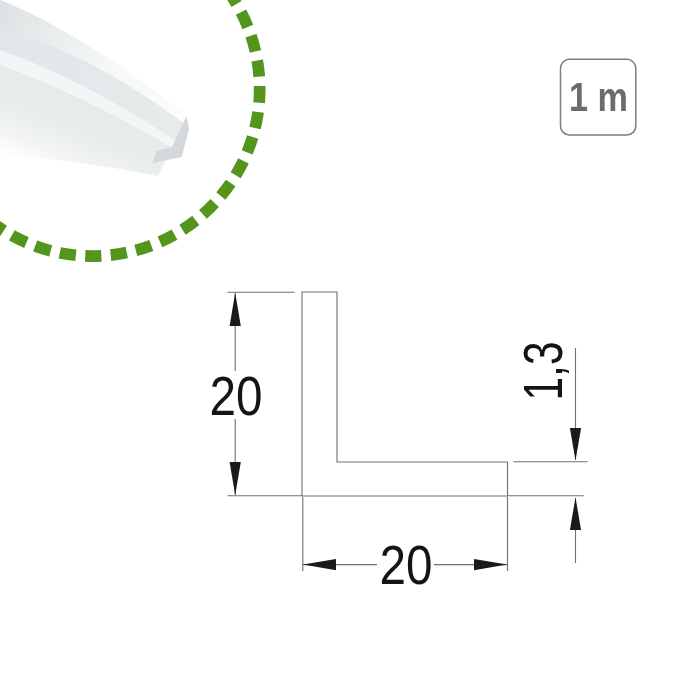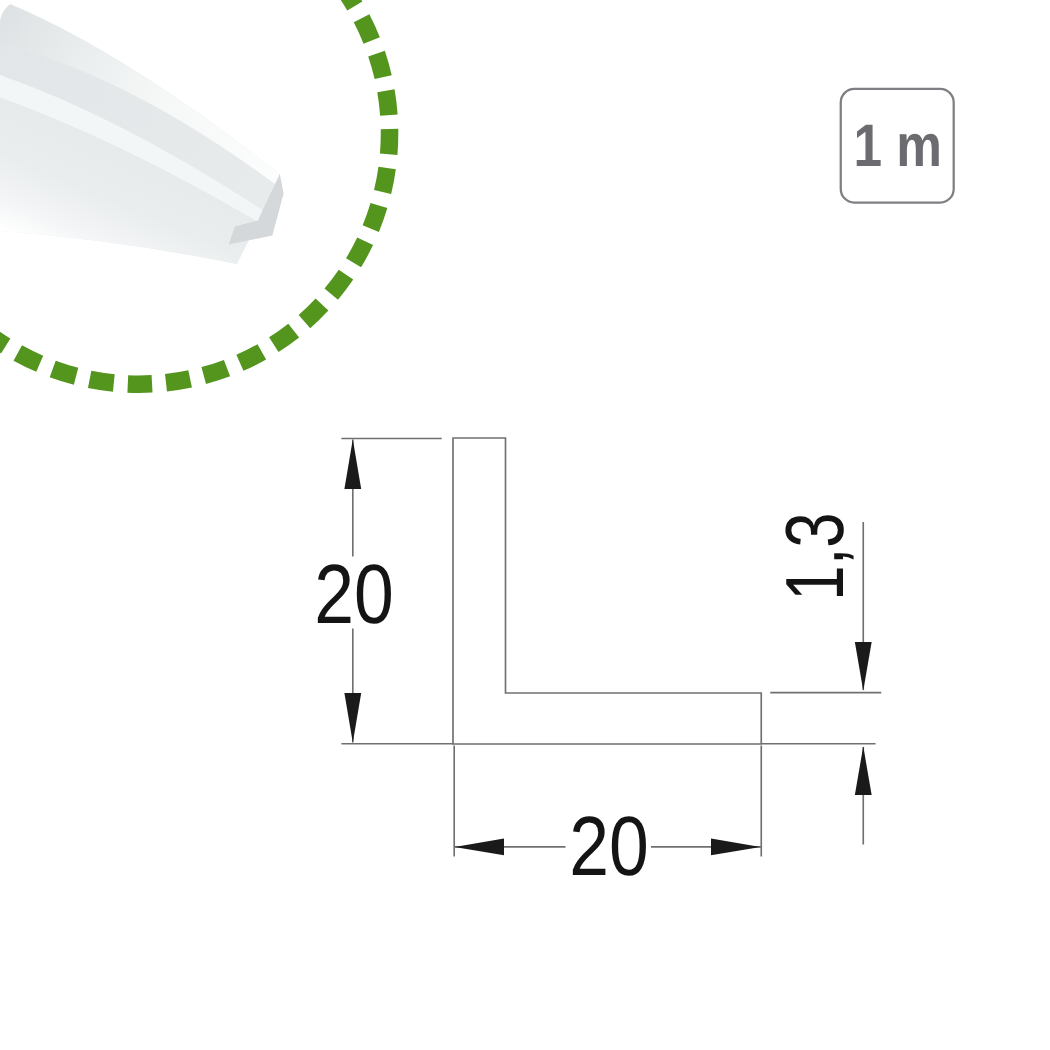--- a/index.html
+++ b/index.html
@@ -1,16 +1,16 @@
 <!DOCTYPE html>
 <html><head>
 <meta charset="utf-8">
 <style>
   html,body{margin:0;padding:0;background:#ffffff;}
-  .page{width:700px;height:700px;position:relative;overflow:hidden;font-family:"Liberation Sans",sans-serif;border-radius:16px;}
+  .page{width:700px;height:700px;position:relative;overflow:hidden;font-family:"Liberation Sans",sans-serif;}
 </style>
 </head>
 <body>
 <div class="page">
 <svg width="700" height="700" viewBox="0 0 700 700" xmlns="http://www.w3.org/2000/svg">
   <defs>
     <linearGradient id="gTop" gradientUnits="userSpaceOnUse" x1="0" y1="14" x2="186" y2="130">
       <stop offset="0" stop-color="#dee2e4"></stop>
       <stop offset="0.3" stop-color="#ecefef"></stop>
       <stop offset="0.55" stop-color="#f6f8f8"></stop>

